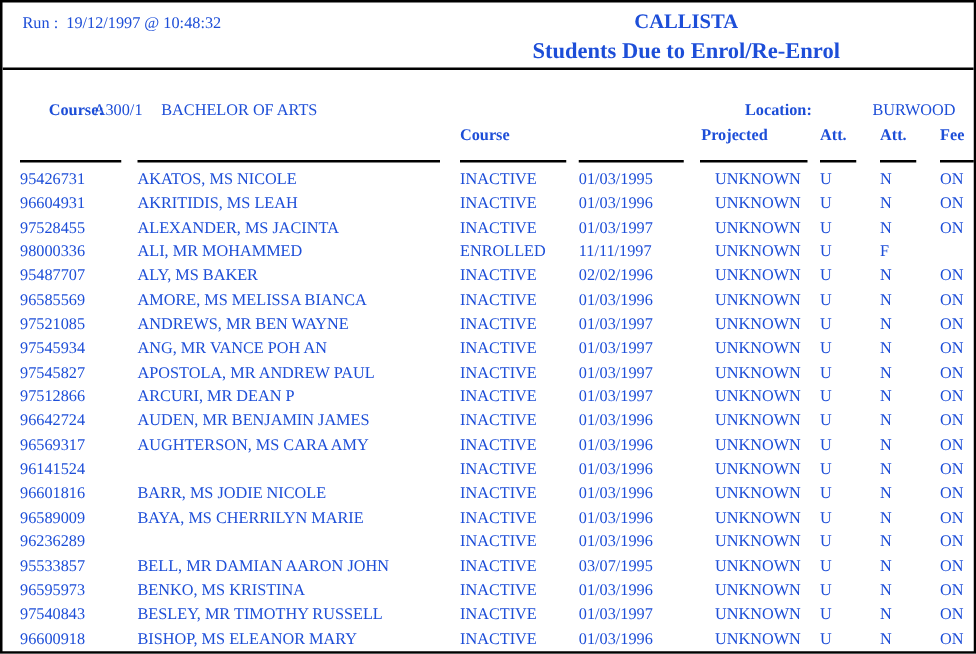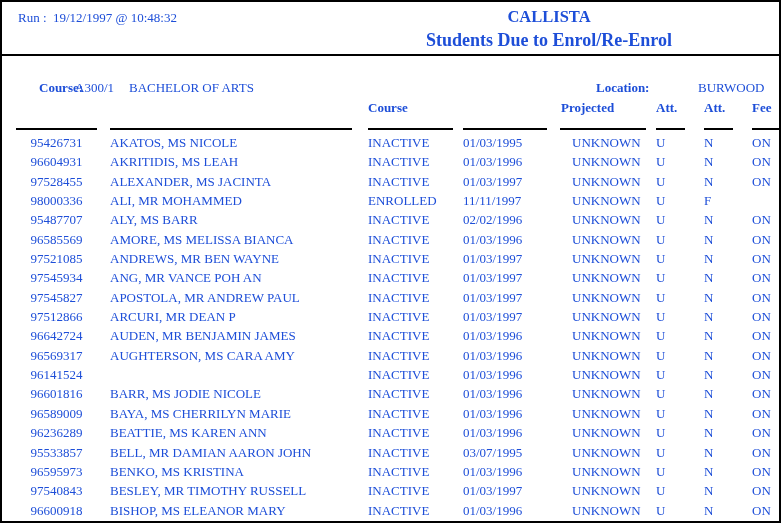--- a/index.html
+++ b/index.html
@@ -53,21 +53,21 @@
   
   .rows { position: absolute; left: 0; top: 131px; width: 100%; }
   .row  { position: relative; height: 19.35px; }
   .row span {
     position: absolute;
     top: 0;
     font-size: 13px;
     line-height: 19.35px;
     white-space: nowrap;
   }
-  .c-id     { left: 14px; width: 81px; text-align: center; }
+  .c-id     { left: 14px; width: 81px; text-align: left; }
   .c-name   { left: 108px; }
   .c-status { left: 366px; }
   .c-date   { left: 461px; }
   .c-proj   { left: 570px; }
   .c-att1   { left: 654px; }
   .c-att2   { left: 702px; }
   .c-fee    { left: 750px; }
 </style>
 </head>
 <body>
@@ -139,21 +139,21 @@
       <span class="c-name">ALI, MR MOHAMMED</span>
       <span class="c-status">ENROLLED</span>
       <span class="c-date">11/11/1997</span>
       <span class="c-proj">UNKNOWN</span>
       <span class="c-att1">U</span>
       <span class="c-att2">F</span>
       <span class="c-fee"></span>
     </div>
       <div class="row">
       <span class="c-id">95487707</span>
-      <span class="c-name">ALY, MS BARR</span>
+      <span class="c-name">ALY, MS BAKER</span>
       <span class="c-status">INACTIVE</span>
       <span class="c-date">02/02/1996</span>
       <span class="c-proj">UNKNOWN</span>
       <span class="c-att1">U</span>
       <span class="c-att2">N</span>
       <span class="c-fee">ON</span>
     </div>
       <div class="row">
       <span class="c-id">96585569</span>
       <span class="c-name">AMORE, MS MELISSA BIANCA</span>
@@ -248,21 +248,20 @@
       <span class="c-name">BAYA, MS CHERRILYN MARIE</span>
       <span class="c-status">INACTIVE</span>
       <span class="c-date">01/03/1996</span>
       <span class="c-proj">UNKNOWN</span>
       <span class="c-att1">U</span>
       <span class="c-att2">N</span>
       <span class="c-fee">ON</span>
     </div>
       <div class="row">
       <span class="c-id">96236289</span>
-      <span class="c-name">BEATTIE, MS KAREN ANN</span>
       <span class="c-status">INACTIVE</span>
       <span class="c-date">01/03/1996</span>
       <span class="c-proj">UNKNOWN</span>
       <span class="c-att1">U</span>
       <span class="c-att2">N</span>
       <span class="c-fee">ON</span>
     </div>
       <div class="row">
       <span class="c-id">95533857</span>
       <span class="c-name">BELL, MR DAMIAN AARON JOHN</span>

